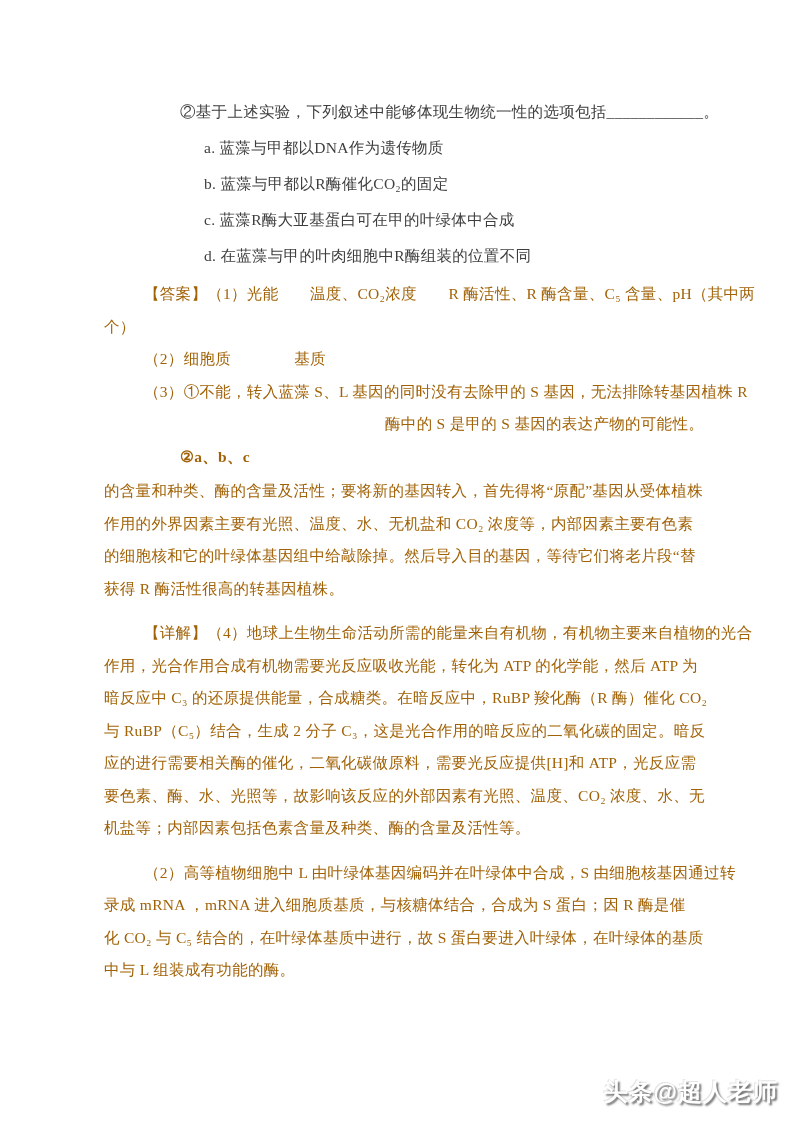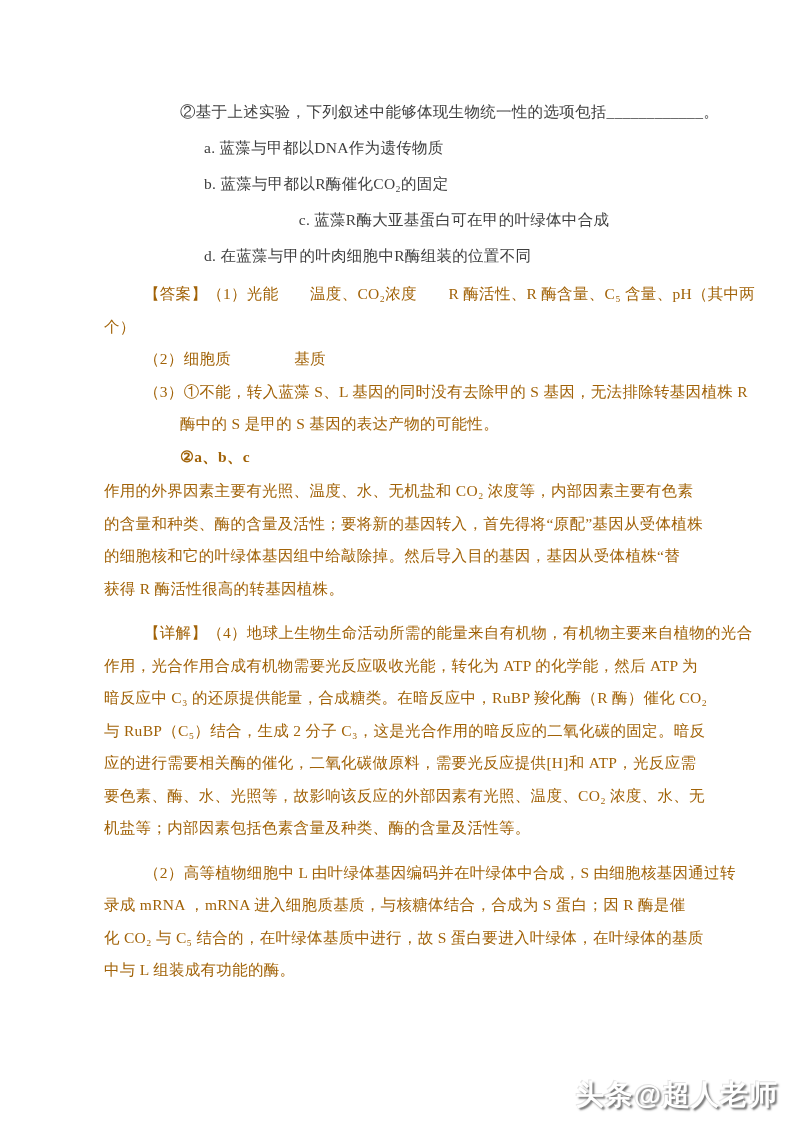--- a/index.html
+++ b/index.html
@@ -31,52 +31,52 @@
     color:#3e3e3e;
   }
   .block.red .line{
     line-height:32.5px;
     height:32.5px;
     color:#a16207;
   }
   .watermark{
     position:absolute;
     right:6px;top:1076px;
-    font-size:28px;
+    font-size:24px;
     font-weight:bold;
     font-family:"Liberation Sans","DejaVu Sans",sans-serif;
     color:#ffffff;
     letter-spacing:1px;
     text-shadow:2px 2px 2px rgba(90,90,90,0.85), -1px -1px 0 rgba(225,225,225,0.9);
   }
 </style>
 </head>
 <body>
 
 <div class="page">
   <div class="doc-body">
       <section class="block question" style="margin-top: 0px;">
         <div class="line" style="padding-left: 76px;">②基于上述实验，下列叙述中能够体现生物统一性的选项包括____________。</div>
         <div class="line" style="padding-left: 100px;">a. 蓝藻与甲都以DNA作为遗传物质</div>
         <div class="line" style="padding-left: 100px;">b. 蓝藻与甲都以R酶催化CO₂的固定</div>
-        <div class="line" style="padding-left: 100px; text-align: center;">c. 蓝藻R酶大亚基蛋白可在甲的叶绿体中合成</div>
+        <div class="line" style="padding-left: 100px;">c. 蓝藻R酶大亚基蛋白可在甲的叶绿体中合成</div>
         <div class="line" style="padding-left: 100px;">d. 在蓝藻与甲的叶肉细胞中R酶组装的位置不同</div>
       </section>
       <section class="block red" style="margin-top: 4px;">
         <div class="line" style="padding-left: 40px;">【答案】（1）光能　　温度、CO₂浓度　　R 酶活性、R 酶含量、C₅ 含量、pH（其中两</div>
         <div class="line" style="padding-left: 0px;">个）</div>
         <div class="line" style="padding-left: 40px;">（2）细胞质　　　　基质</div>
         <div class="line" style="padding-left: 40px;">（3）①不能，转入蓝藻 S、L 基因的同时没有去除甲的 S 基因，无法排除转基因植株 R</div>
-        <div class="line" style="padding-left: 76px;">酶中的 S 是甲的 S 基因的表达产物的可能性。</div>
+        <div class="line" style="padding-left: 76px; text-align: right;">酶中的 S 是甲的 S 基因的表达产物的可能性。</div>
         <div class="line" style="padding-left: 76px; font-weight: bold;">②a、b、c</div>
       </section>
       <section class="block red" style="margin-top: 2px;">
+        <div class="line" style="padding-left: 0px;">的含量和种类、酶的含量及活性；要将新的基因转入，首先得将“原配”基因从受体植株</div>
         <div class="line" style="padding-left: 0px;">作用的外界因素主要有光照、温度、水、无机盐和 CO₂ 浓度等，内部因素主要有色素</div>
-        <div class="line" style="padding-left: 0px;">的含量和种类、酶的含量及活性；要将新的基因转入，首先得将“原配”基因从受体植株</div>
-        <div class="line" style="padding-left: 0px;">的细胞核和它的叶绿体基因组中给敲除掉。然后导入目的基因，基因从受体植株“替</div>
+        <div class="line" style="padding-left: 0px;">的细胞核和它的叶绿体基因组中给敲除掉。然后导入目的基因，等待它们将老片段“替</div>
         <div class="line" style="padding-left: 0px;">获得 R 酶活性很高的转基因植株。</div>
       </section>
       <section class="block red" style="margin-top: 12px;">
         <div class="line" style="padding-left: 40px;">【详解】（4）地球上生物生命活动所需的能量来自有机物，有机物主要来自植物的光合</div>
         <div class="line" style="padding-left: 0px;">作用，光合作用合成有机物需要光反应吸收光能，转化为 ATP 的化学能，然后 ATP 为</div>
         <div class="line" style="padding-left: 0px;">暗反应中 C₃ 的还原提供能量，合成糖类。在暗反应中，RuBP  羧化酶（R 酶）催化 CO₂</div>
         <div class="line" style="padding-left: 0px;">与 RuBP（C₅）结合，生成 2 分子 C₃，这是光合作用的暗反应的二氧化碳的固定。暗反</div>
         <div class="line" style="padding-left: 0px;">应的进行需要相关酶的催化，二氧化碳做原料，需要光反应提供[H]和 ATP，光反应需</div>
         <div class="line" style="padding-left: 0px;">要色素、酶、水、光照等，故影响该反应的外部因素有光照、温度、CO₂ 浓度、水、无</div>
         <div class="line" style="padding-left: 0px;">机盐等；内部因素包括色素含量及种类、酶的含量及活性等。</div>

